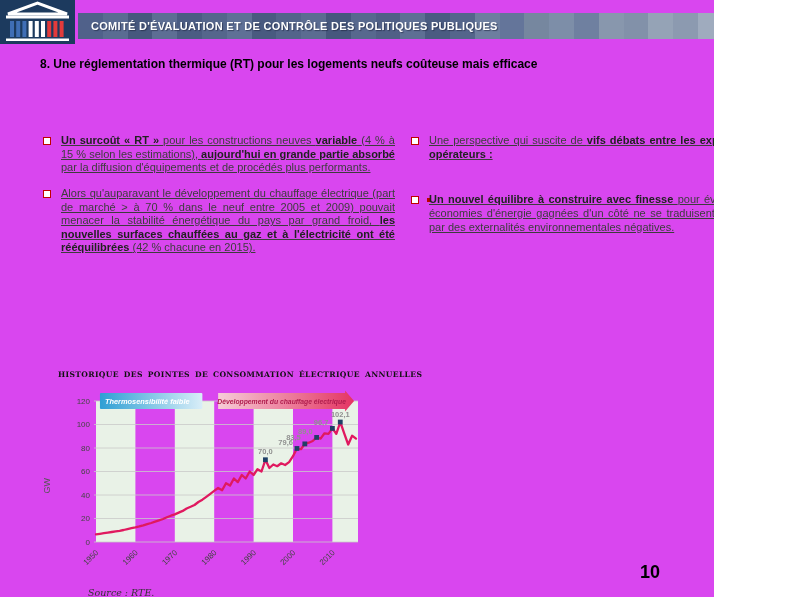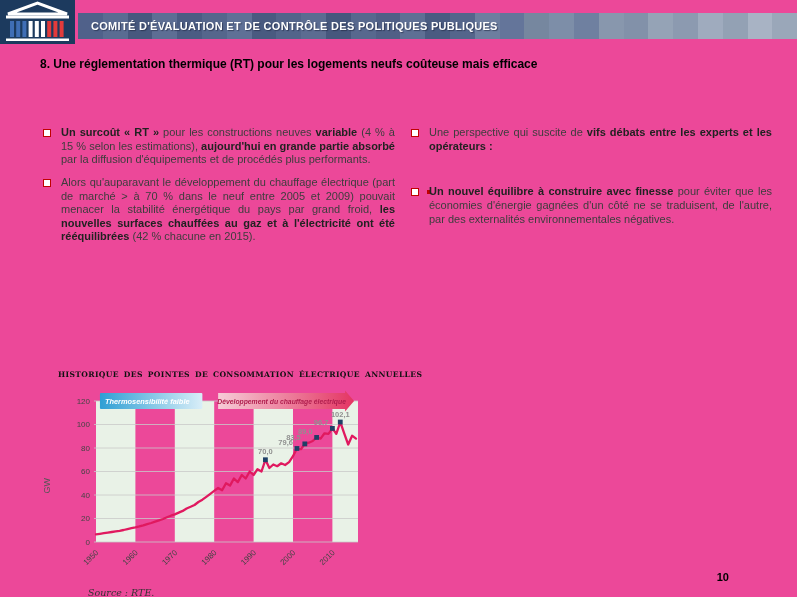--- a/index.html
+++ b/index.html
@@ -1,38 +1,38 @@
 <!DOCTYPE html>
 <html><head>
 <meta charset="utf-8">
 <style>
   html,body{margin:0;padding:0;background:#fff;}
-  #page{position:relative;width:797px;height:597px;background:#ec4899;overflow:hidden;
+  #page{position:relative;width:714px;height:597px;background:#d946ef;overflow:hidden;
         font-family:"Liberation Sans",sans-serif;color:#3d3d3d;}
 
   
   .logo-block{position:absolute;left:0;top:0;width:75px;height:44px;background:#1c3a5e;}
   .banner{position:absolute;left:78px;top:13px;width:719px;height:26px;overflow:hidden;}
   .banner-mosaic{position:absolute;inset:0;display:flex;}
   .banner-mosaic span{flex:0 0 24.8px;height:26px;}
   .banner-title{position:absolute;left:13px;top:0;height:26px;display:flex;align-items:center;
         font-weight:700;font-size:11px;color:#fff;letter-spacing:.3px;white-space:nowrap;
         text-shadow:1px 1px 1px rgba(30,35,60,.6);}
 
   
   .slide-title{position:absolute;left:40px;top:57px;width:712px;font-size:12px;font-weight:700;
         color:#000;line-height:1.32;}
 
   
   .col{position:absolute;top:122px;}
   .col-left{left:42px;width:353px;}
   .col-right{left:410px;width:362px;}
   ul.blist{list-style:none;margin:0;padding:0;}
-  ul.blist li{position:relative;padding-left:19px;margin:4px 0 9px 0;font-size:11px;
-        line-height:1.24;text-align:justify;}
+  ul.blist li{position:relative;padding-left:19px;margin:12px 0 9px 0;font-size:11px;
+        line-height:1.24;text-align:justify;text-decoration:underline;}
   ul.blist li.level2{padding-left:36px;}
   .sq{position:absolute;left:1px;top:3px;width:6px;height:6px;border:1.6px solid #c00000;background:#fff;}
   .sq2{position:absolute;left:17px;top:4.5px;width:4px;height:4px;background:#c00000;}
   .b{font-weight:700;color:#222;}
   sub{font-size:8px;}
   
   .col-right li:nth-child(1){margin-bottom:32px;}
   .col-right li:nth-child(2){margin-bottom:18px;}
   .col-right li:nth-child(3){margin-bottom:19px;}
   .col-right li:nth-child(4){margin-bottom:29px;}
@@ -40,21 +40,21 @@
   
   .chart-section{position:absolute;left:38px;top:370px;width:352px;}
   .chart-title{font-family:"DejaVu Serif","Liberation Serif",serif;font-weight:700;font-size:7.6px;
         letter-spacing:.35px;word-spacing:2px;color:#111;padding-left:20px;white-space:nowrap;}
   .chart-source{margin:2px 0 0 50px;font-family:"DejaVu Serif","Liberation Serif",serif;
         font-style:italic;font-size:9.5px;color:#333;}
   .chart-source .lnk{text-decoration:underline;text-align:right;}
   svg text{font-family:"Liberation Sans",sans-serif;}
 
   
-  .page-number{position:absolute;right:68px;bottom:14px;font-size:11px;font-weight:700;color:#000;}
+  .page-number{position:absolute;right:54px;bottom:14px;font-size:18px;font-weight:700;color:#000;}
 </style>
 </head>
 <body>
 
 <div id="page">
 
   <div>
     <div class="logo-block">
       <svg width="75" height="44" viewBox="0 0 75 44">
         <polygon points="8,14 37.5,3 67,14" fill="none" stroke="#ffffff" stroke-width="3"></polygon>

